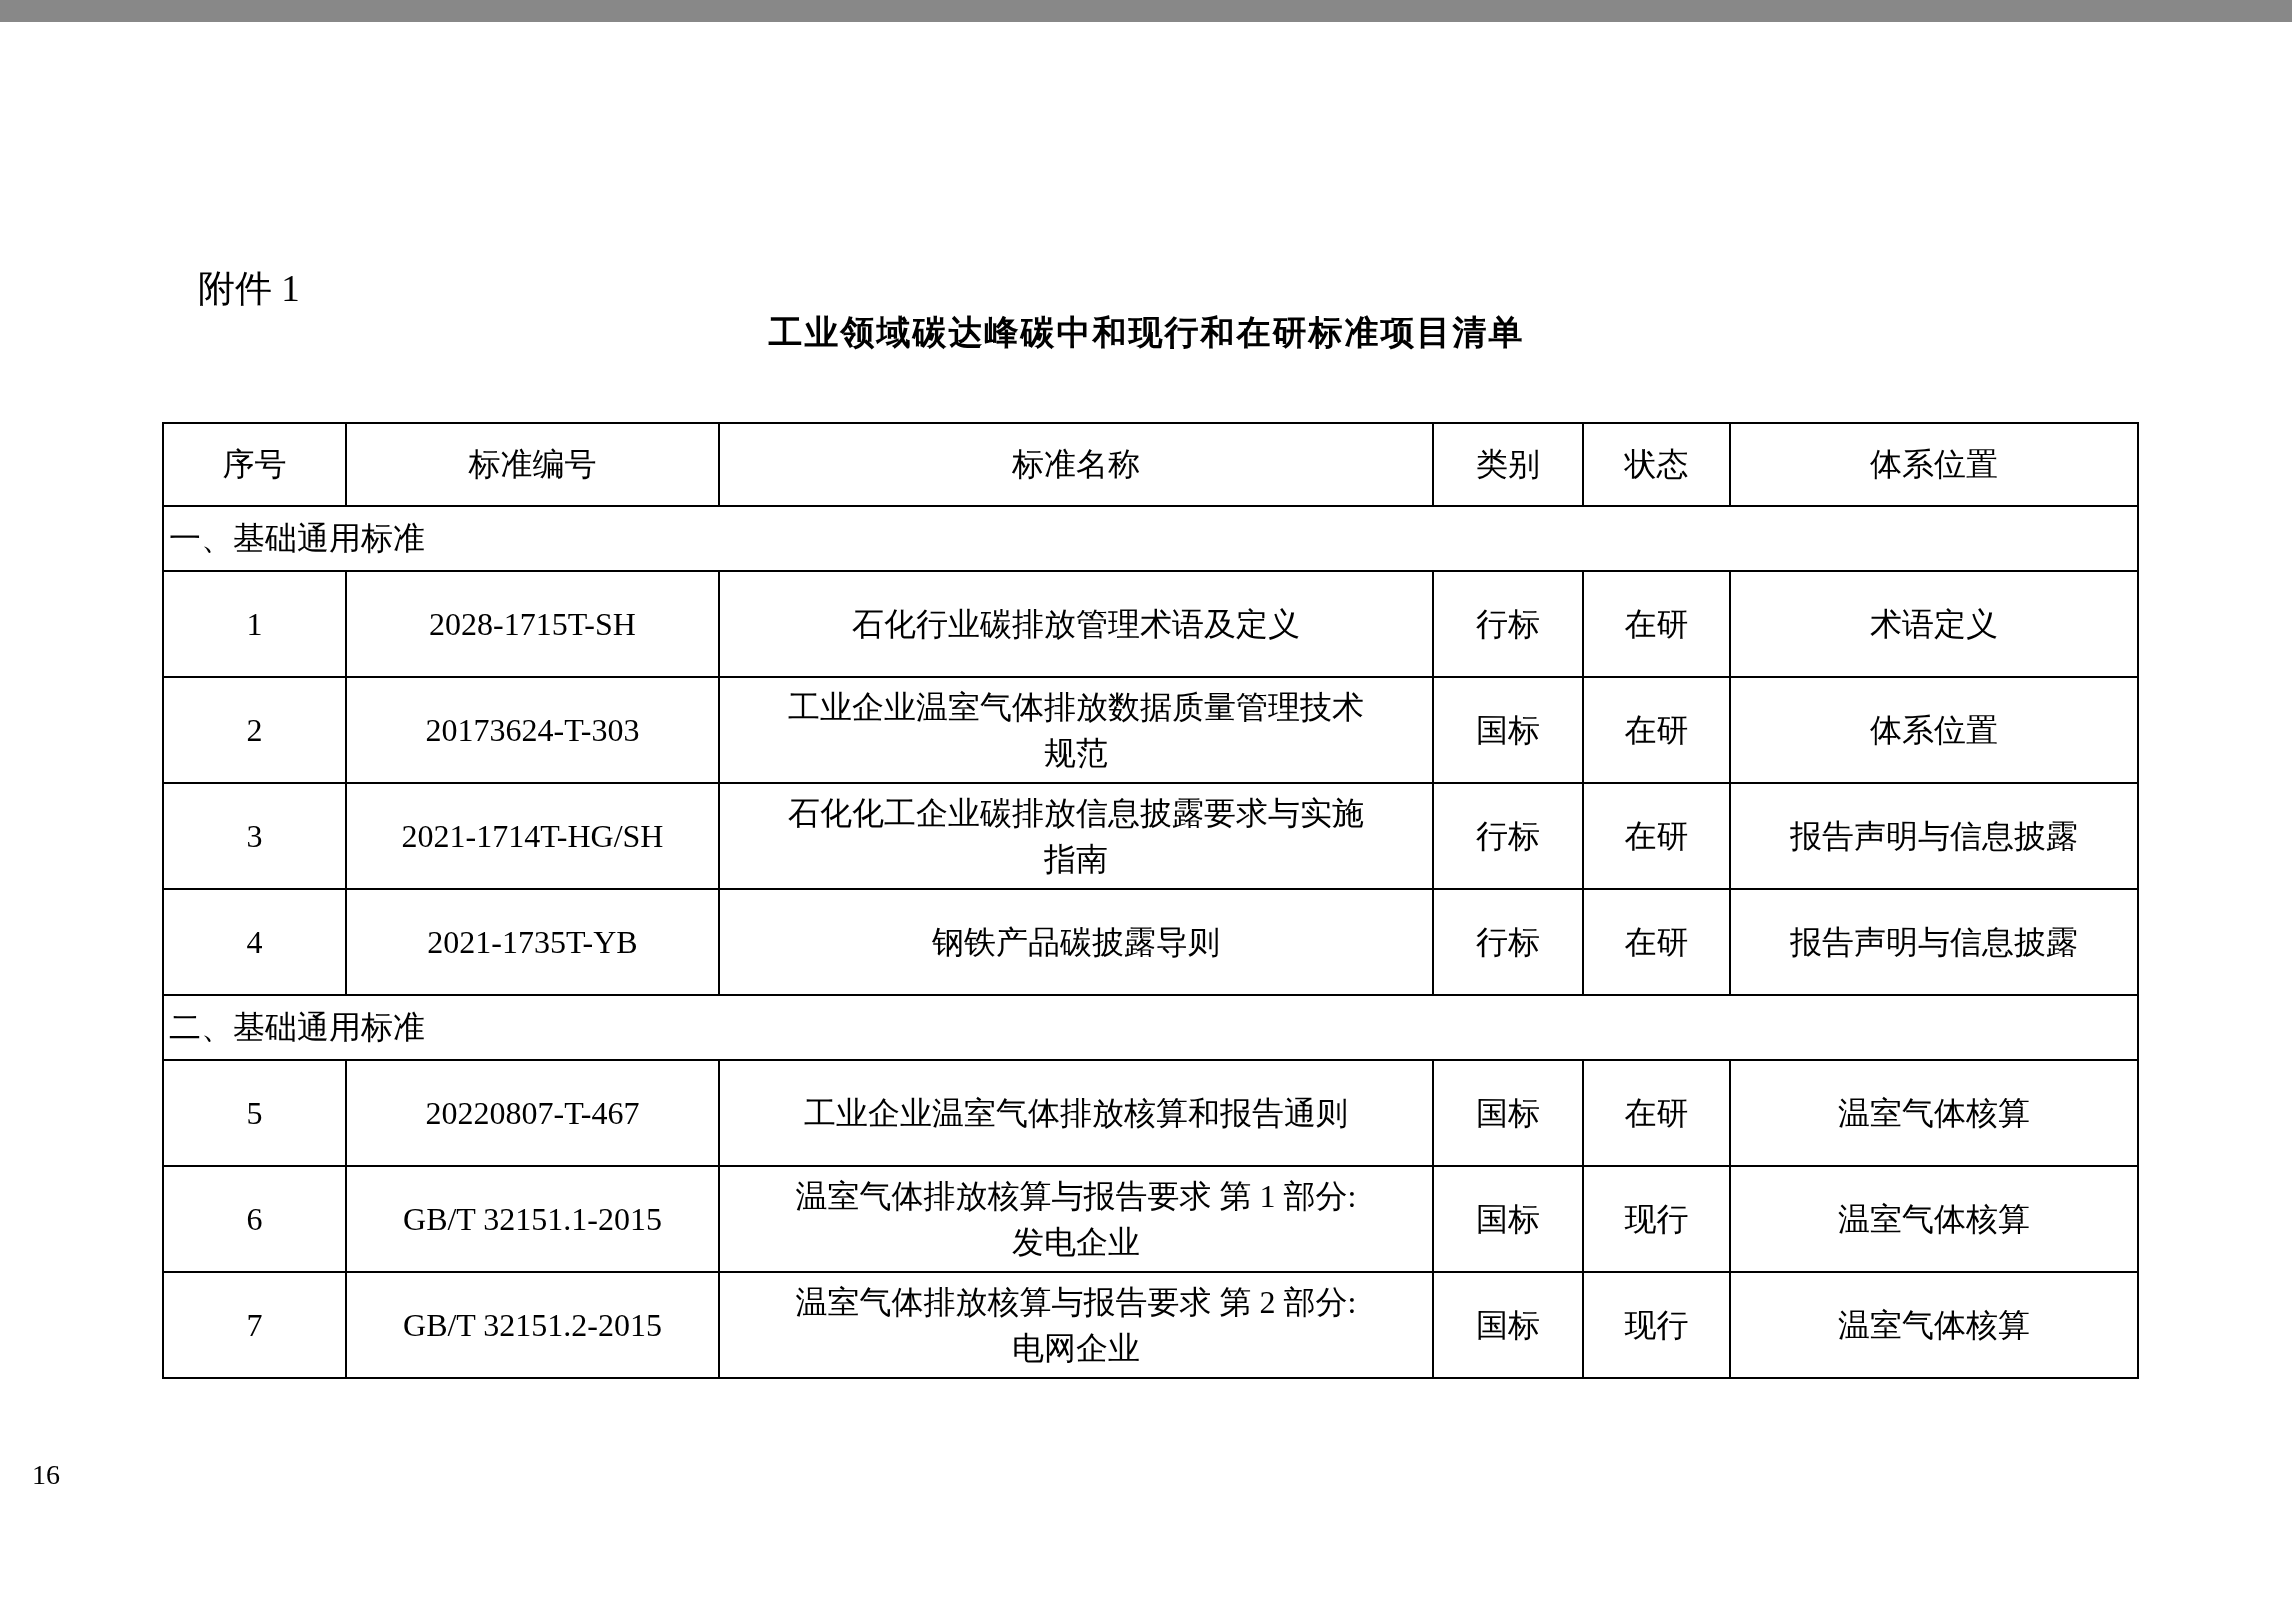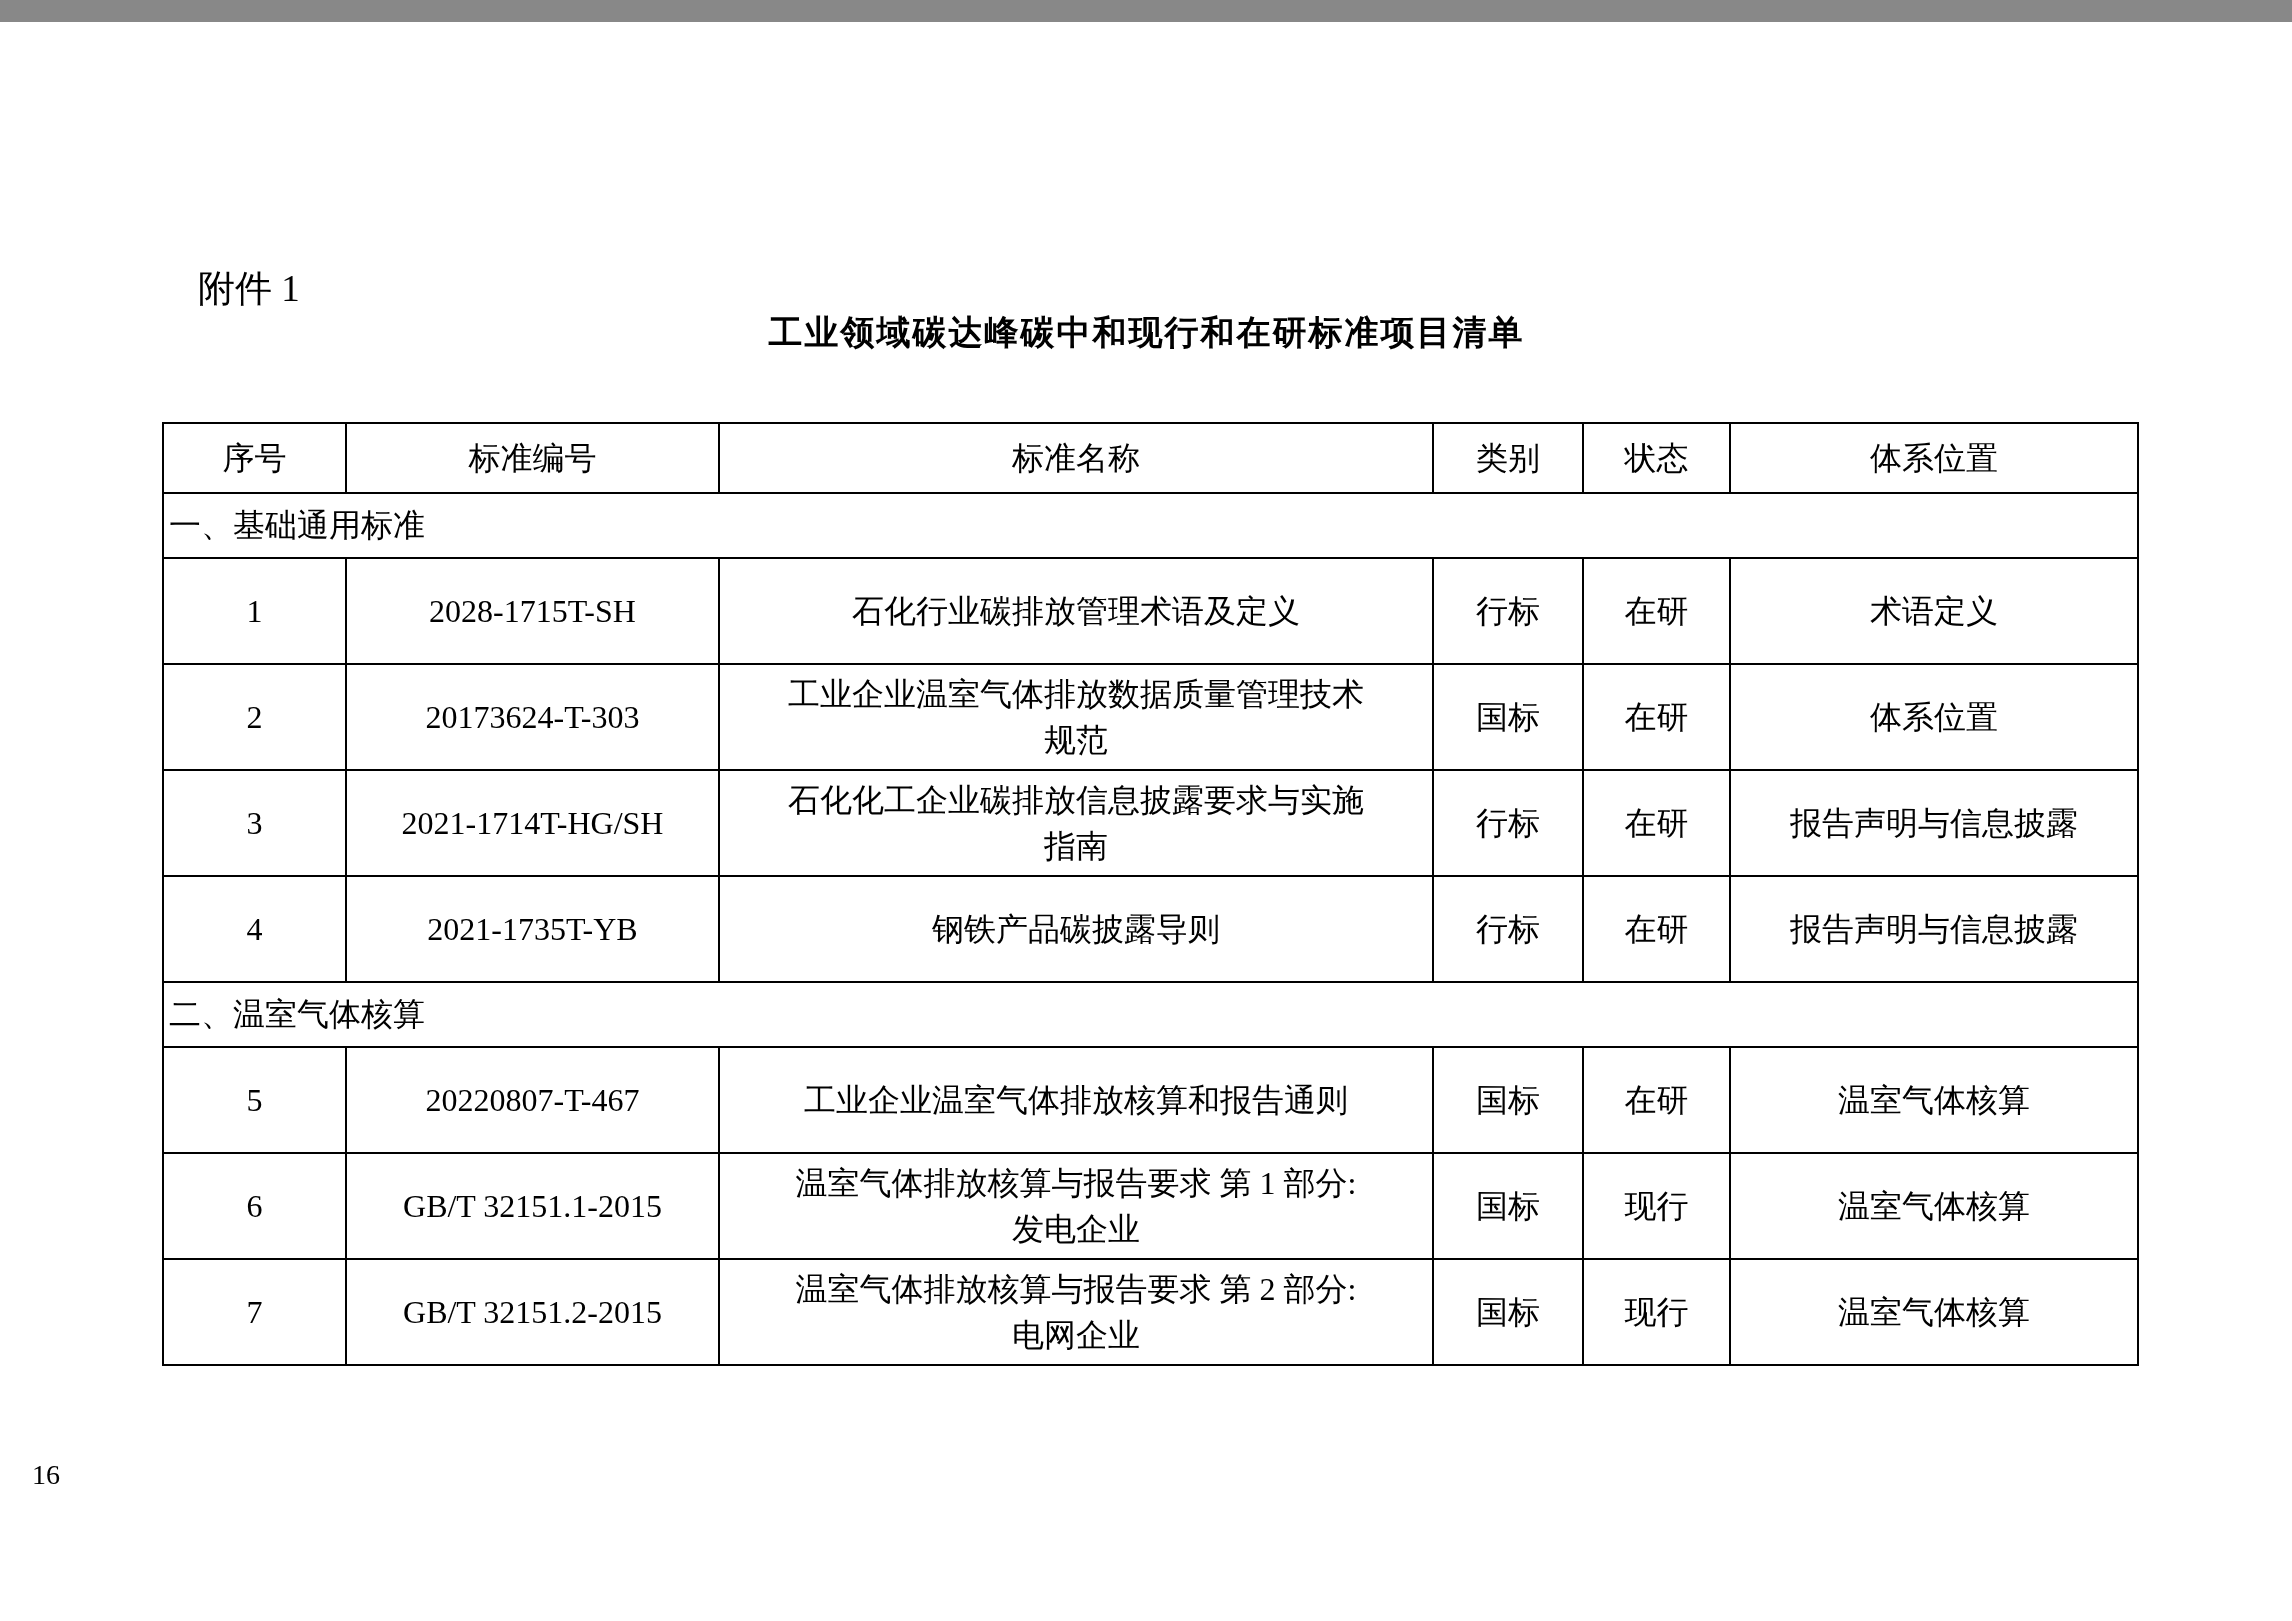--- a/index.html
+++ b/index.html
@@ -59,21 +59,21 @@
     border-bottom-width: 2.9px;
     text-align: center;
     vertical-align: middle;
     font-weight: normal;
     padding: 3.9px 7.8px;
     line-height: 1.45;
     overflow: hidden;
   }
   table.standards { border: 2.9px solid #000; }
 
-  tr.header-row       { height: 70px; }
+  tr.header-row       { height: 83px; }
   tr.header-row th    { font-size: 32px; }
   tr.section-row      { height: 65px; }
   tr.section-row td   {
     text-align: left;
     padding-left: 5px;
   }
   tr.data-row         { height: 106px; }
   td.cell-name {
     text-align: left;
     padding-left: 11.8px;
@@ -151,21 +151,21 @@
       <tr class="data-row">
         <td>4</td>
         <td>2021-1735T-YB</td>
         <td class="cell-name">钢铁产品碳披露导则</td>
         <td>行标</td>
         <td>在研</td>
         <td>报告声明与信息披露</td>
       </tr>
 
       <tr class="section-row">
-        <td colspan="6">二、温室气体核算</td>
+        <td colspan="6">二、基础通用标准</td>
       </tr>
 
       <tr class="data-row">
         <td>5</td>
         <td>20220807-T-467</td>
         <td class="cell-name">工业企业温室气体排放核算和报告通则</td>
         <td>国标</td>
         <td>在研</td>
         <td>温室气体核算</td>
       </tr>

